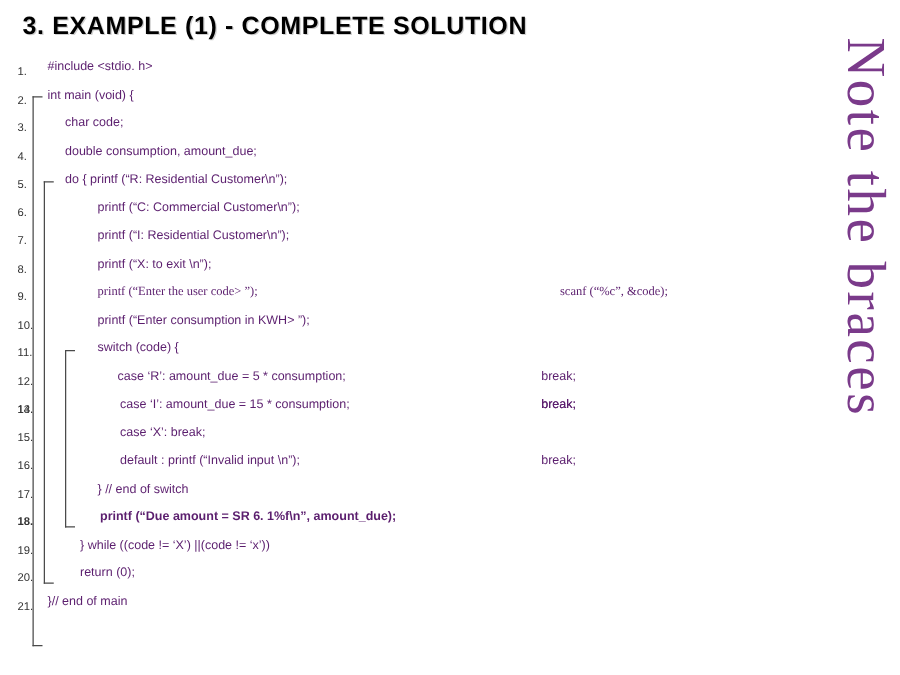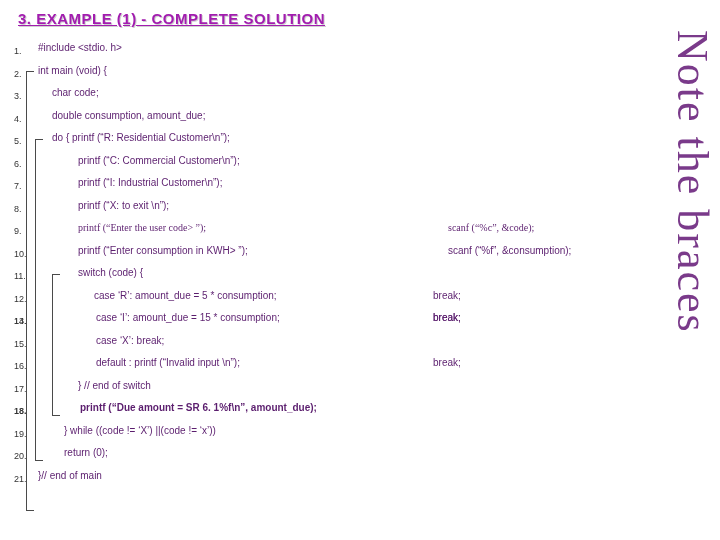--- a/index.html
+++ b/index.html
@@ -5,27 +5,26 @@
   * { margin: 0; padding: 0; box-sizing: border-box; }
   body {
     width: 720px;
     height: 540px;
     background: #ffffff;
     font-family: "Trebuchet MS", Arial, sans-serif;
     position: relative;
     overflow: hidden;
   }
   .title {
-    font-size: 15px;
+    font-size: 20px;
     font-weight: bold;
-    color: #a21caf;
+    color: #000000;
     text-shadow: 1px 1px 0 #d0d0d0;
     padding: 10px 18px 4px 18px;
     letter-spacing: 0.5px;
-    text-decoration: underline;
   }
   .code-area {
     position: relative;
     padding: 6px 18px 0 38px;
   }
   ol.code-list {
     list-style: none;
     counter-reset: ln;
   }
   ol.code-list li {
@@ -98,24 +97,24 @@
 
   <div class="brace" style="left:52px; top:243px; height:142px;"></div>
 
   <ol class="code-list">
     <li><span>#include &lt;stdio. h&gt;</span></li>
     <li><span>int main (void) {</span></li>
     <li style="padding-left:14px;"><span>char code;</span></li>
     <li style="padding-left:14px;"><span>double consumption, amount_due;</span></li>
     <li style="padding-left:14px;"><span>do { printf (“R: Residential Customer\n”);</span></li>
     <li style="padding-left:40px;"><span>printf (“C: Commercial Customer\n”);</span></li>
-    <li style="padding-left:40px;"><span>printf (“I: Industrial Customer\n”);</span></li>
+    <li style="padding-left:40px;"><span>printf (“I: Residential Customer\n”);</span></li>
     <li style="padding-left:40px;"><span>printf (“X: to exit \n”);</span></li>
     <li style="padding-left:40px;font-family:Liberation Serif, serif;"><span>printf (“Enter the user code&gt; ”);</span><span class="scanf">scanf (“%c”, &amp;code);</span></li>
-    <li style="padding-left:40px;"><span>printf (“Enter consumption in KWH&gt; ”);</span><span class="scanf">scanf (“%f”, &amp;consumption);</span></li>
+    <li style="padding-left:40px;"><span>printf (“Enter consumption in KWH&gt; ”);</span></li>
     <li style="padding-left:40px;"><span>switch (code) {</span></li>
     <li style="padding-left:56px;"><span>case ‘R’: amount_due = 5 * consumption;</span><span class="brk"> break;</span></li>
     <li style="padding-left:56px;"><span class="brk2">break;</span></li>
     <li style="padding-left:58px;"><span>case ‘I’: amount_due = 15 * consumption;</span><span class="brk2">break;</span></li>
     <li style="padding-left:58px;"><span>case ‘X’: break;</span></li>
     <li style="padding-left:58px;"><span>default : printf (“Invalid input \n”);</span><span class="brk2">break;</span></li>
     <li style="padding-left:40px;"><span>} // end of switch</span></li>
     <li style="padding-left:42px;font-weight:bold;"><span>printf (“Due amount = SR 6. 1%f\n”, amount_due);</span></li>
     <li style="padding-left:26px;"><span>} while ((code != ‘X’) ||(code != ‘x’))</span></li>
     <li style="padding-left:26px;"><span>return (0);</span></li>

